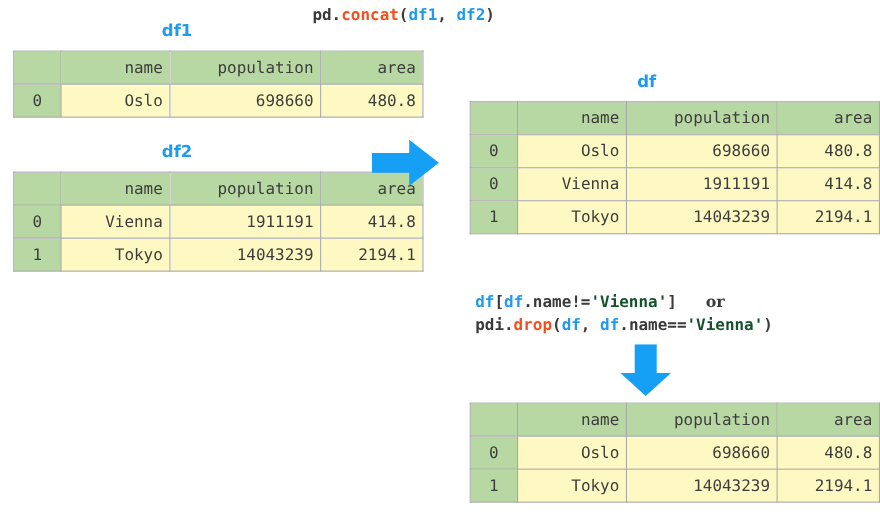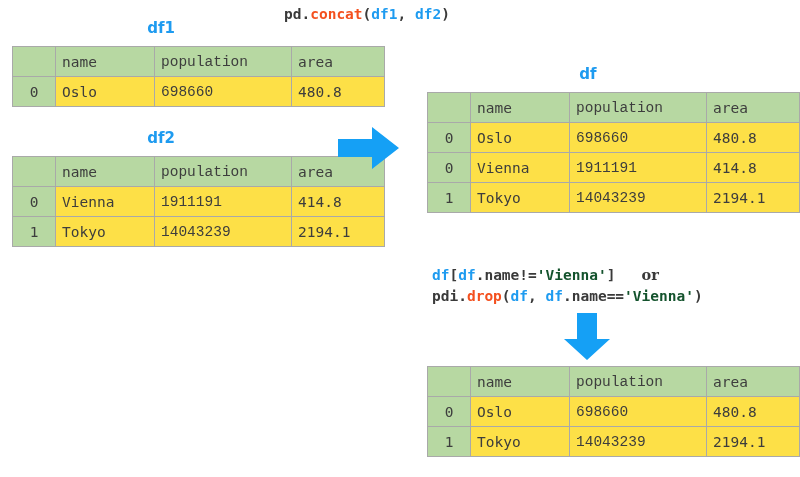--- a/index.html
+++ b/index.html
@@ -25,33 +25,33 @@
     font-family:"DejaVu Sans Mono","Liberation Mono",monospace;
     font-size:14.5px;
     color:#3d3d3d;
     background:#ffffff;
     table-layout:fixed;
   }
   .df td{
     border:1.5px solid #a9a9a9;
     height:29px;
     padding:0 6px;
-    text-align:left;
+    text-align:right;
     vertical-align:middle;
     white-space:nowrap;
     overflow:hidden;
   }
   .df .hd{background:#b7d8a2;font-weight:normal;}
   .df .idx{background:#b7d8a2;text-align:center;}
-  .df .val{background:#fde047;}
+  .df .val{background:#fef9c3;}
   .df .corner{background:#b7d8a2;}
 
   .c-idx{width:30px;}
   .c-name{width:86px;}
-  .c-pop{width:124px;font-family:Liberation Mono, monospace;}
+  .c-pop{width:124px;}
   .c-area{width:80px;}
 
   
   .code{
     position:absolute;
     font-family:"DejaVu Sans Mono","Liberation Mono",monospace;
     font-size:14.5px;
     font-weight:bold;
     color:#3a3a3a;
     white-space:pre;

